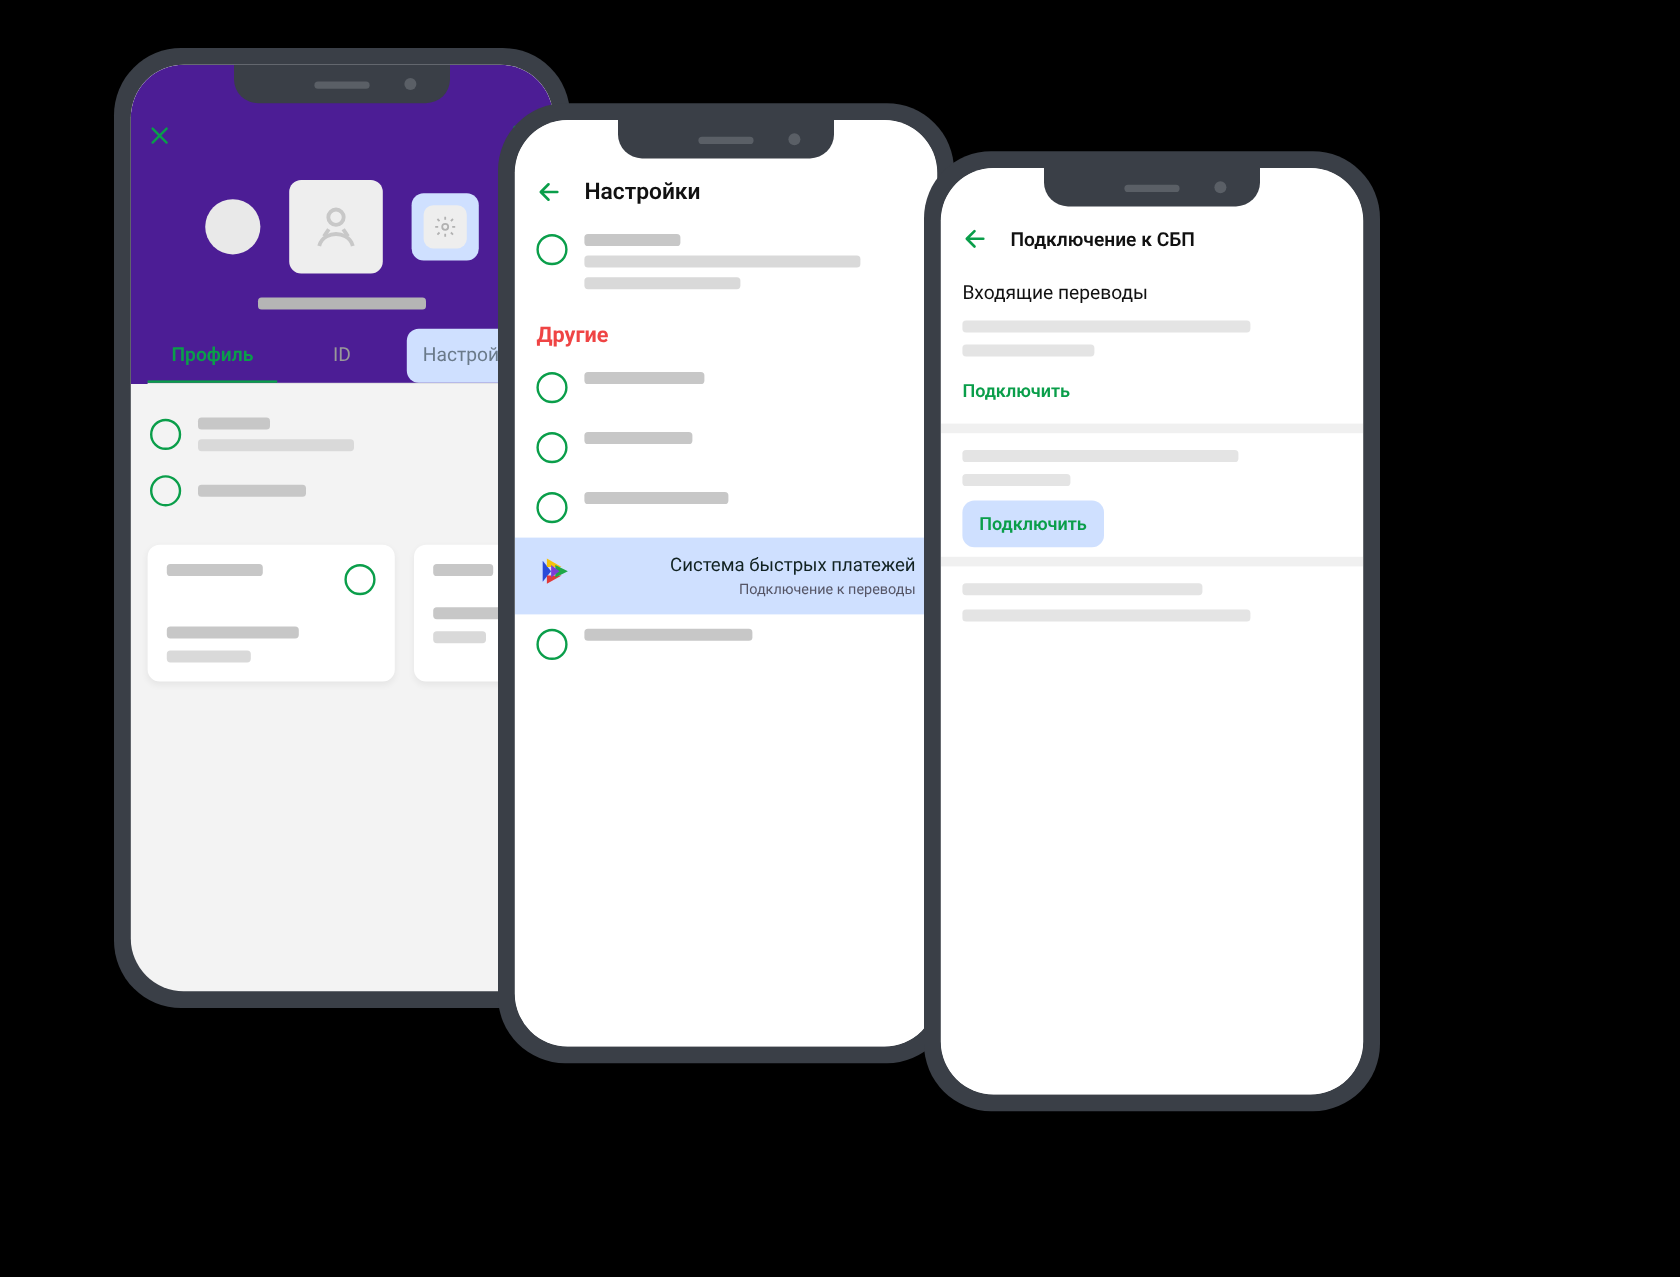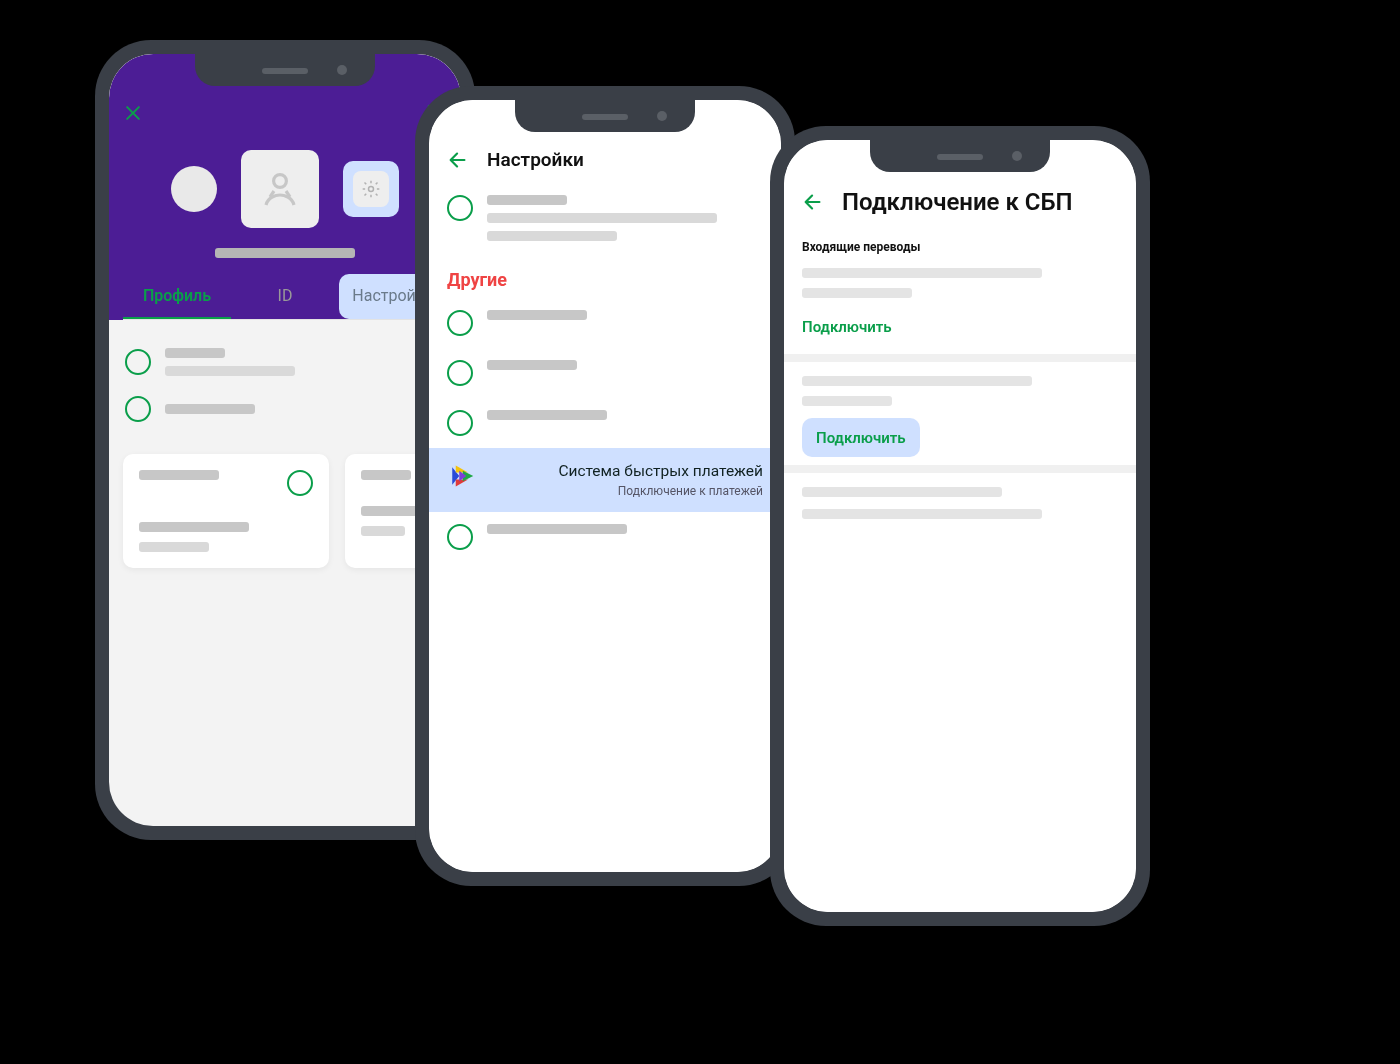--- a/index.html
+++ b/index.html
@@ -50,23 +50,23 @@
   .p2 .row{display:flex;align-items:flex-start;gap:14px;padding:12px 18px;text-align:right;}
   .p2 .row .text{flex:1;display:flex;flex-direction:column;gap:8px;}
   .p2 .row.hl{border-radius:0;padding-top:14px;padding-bottom:14px;}
   .p2 .sbp-icon{width:28px;height:28px;flex-shrink:0;}
   .p2 .sbp-title{font-size:15.5px;color:#122;}
   .p2 .sbp-sub{font-size:12px;color:#556;}
 
   
   .p3 .screen{background:#fff;}
   .p3 .header{display:flex;align-items:center;gap:18px;padding:48px 18px 14px;}
-  .p3 .title{font-size:24px;font-weight:600;color:#111;}
+  .p3 .title{font-size:16px;font-weight:600;color:#111;}
   .p3 .sect{padding:10px 18px 4px;}
-  .p3 .sect-title{font-size:12px;font-weight:700;color:#111;margin-bottom:14px;}
+  .p3 .sect-title{font-size:16px;font-weight:400;color:#111;margin-bottom:14px;}
   .p3 .link{color:#0a9e4a;font-size:15px;font-weight:600;padding:6px 0 10px;display:inline-block;}
   .p3 .hr{height:8px;background:#f0f0f0;margin:4px 0;}
   .p3 .link-hl{display:inline-block;padding:10px 14px;border-radius:10px;}
 </style>
 </head>
 <body>
 
 <div class="stage">
 
   <div class="phone p1" style="left:95px;top:40px;z-index:1;">
@@ -200,21 +200,21 @@
             <svg viewBox="0 0 32 32">
               <polygon points="6,6 6,26 14,16" fill="#2a4bd8"></polygon>
               <polygon points="10,4 24,12 10,12" fill="#f4c20d"></polygon>
               <polygon points="10,20 24,20 10,28" fill="#e03a3a"></polygon>
               <polygon points="18,10 30,16 18,22" fill="#1fa846"></polygon>
               <polygon points="14,10 22,16 14,22" fill="#7b3ed8"></polygon>
             </svg>
           </span>
           <div class="text" style="gap:4px;">
             <div class="sbp-title">Система быстрых платежей</div>
-            <div class="sbp-sub">Подключение к платежей</div>
+            <div class="sbp-sub">Подключение к переводы</div>
           </div>
         </div>
 
         <div class="row">
           <div class="ring"></div>
           <div class="text">
               <div class="ph-line dark" style="width:140px;"></div>
             </div>
         </div>
       </div>

